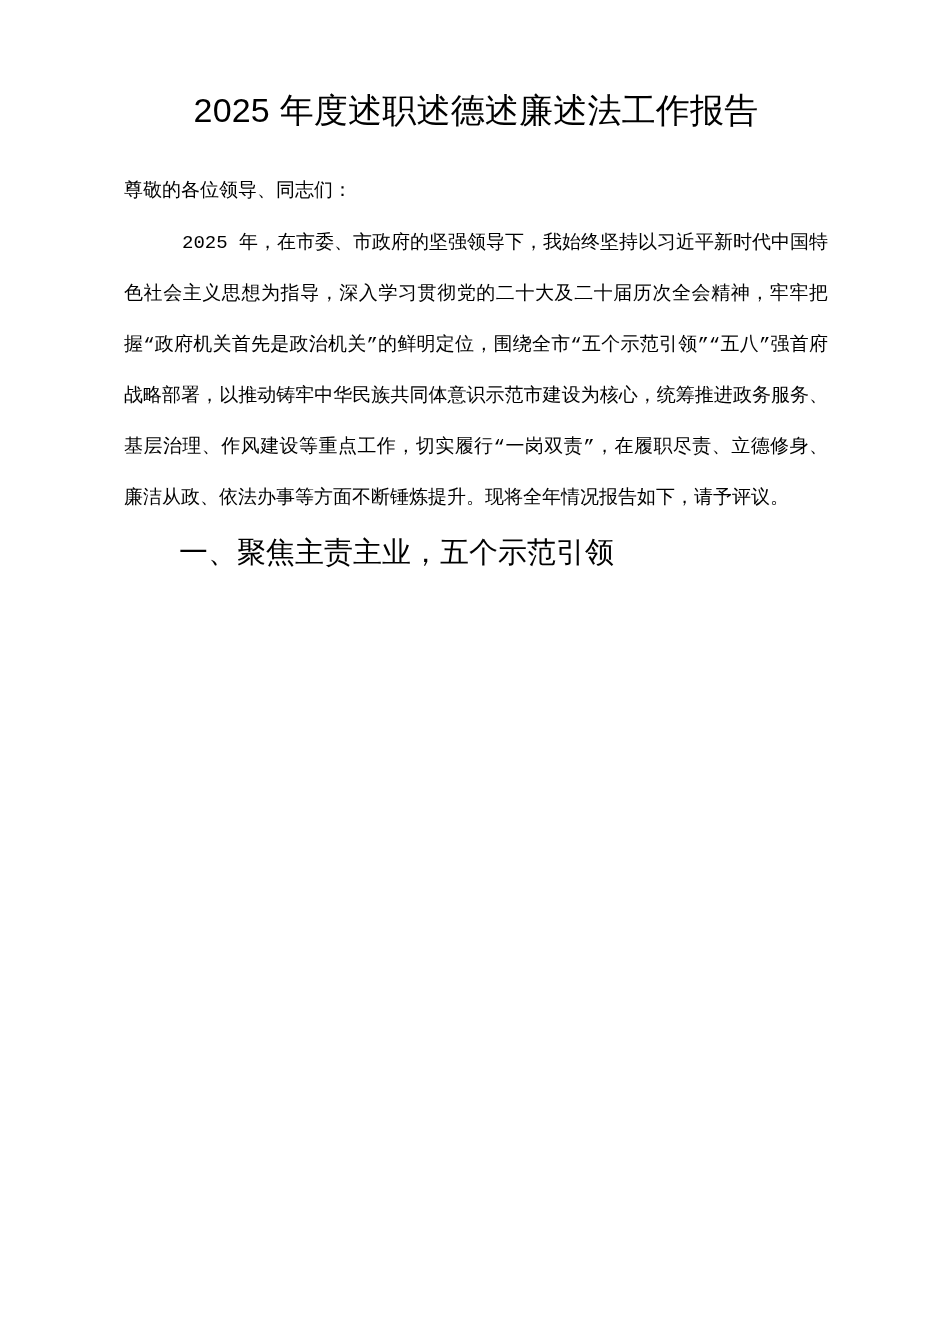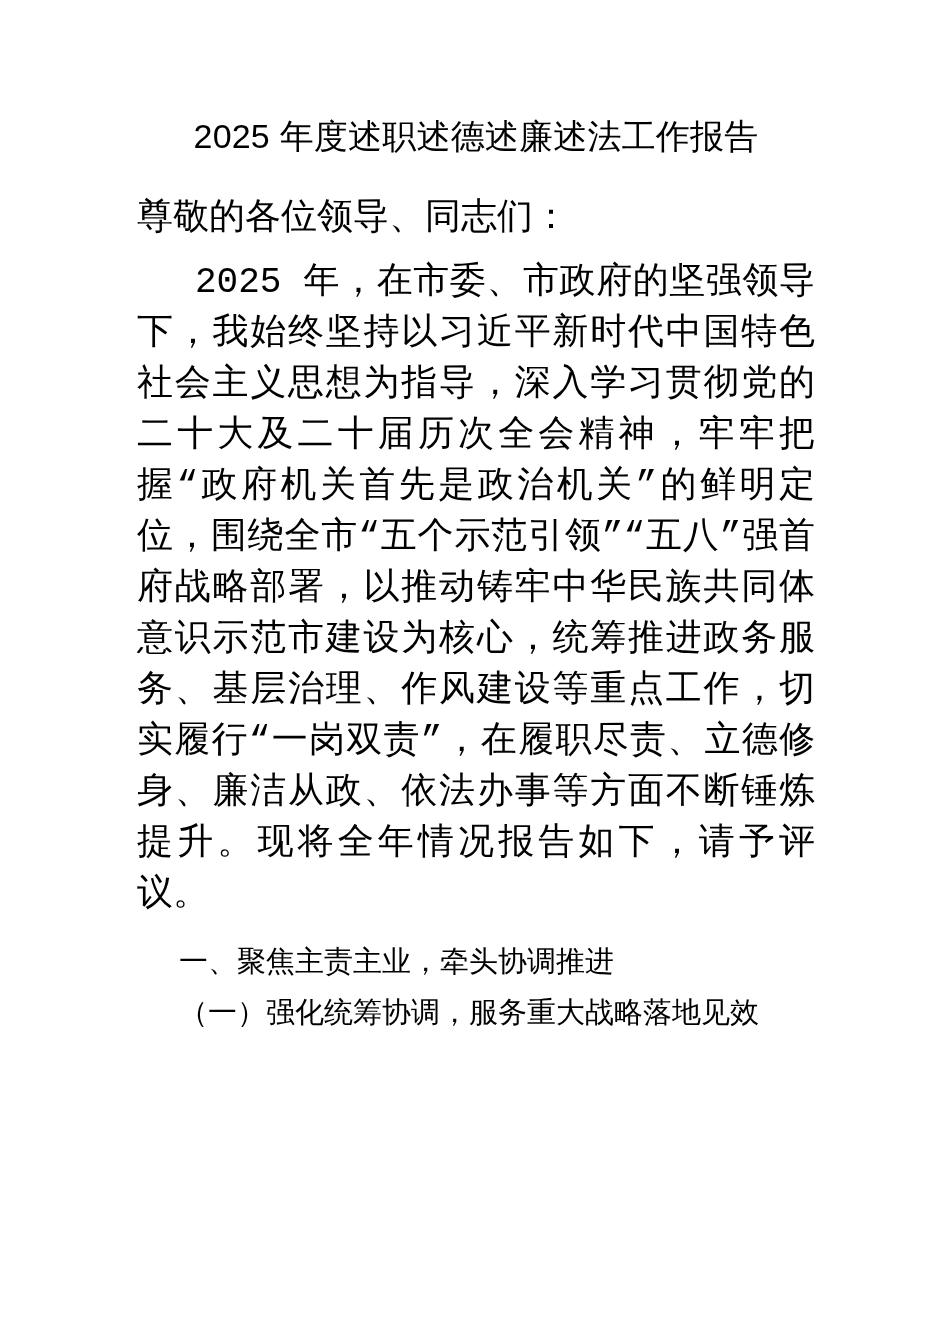--- a/index.html
+++ b/index.html
@@ -28,29 +28,29 @@
     left: 121px;
     top: 0;
     width: 710px;
   }
   .doc-title {
     font-size: 34px;
     line-height: 44px;
     font-weight: 400;
     text-align: center;
     margin: 0;
-    padding-top: 114px;
+    padding-top: 88px;
     letter-spacing: 0.2px;
     white-space: nowrap;
   }
   .para {
-    font-size: 36px;
+    font-size: 19px;
     line-height: 51px;
     font-weight: 400;
-    margin: 16px;
+    margin: 3px;
     text-align: justify;
     text-justify: inter-character;
     text-align-last: left;
     letter-spacing: 0px;
     word-break: break-all;
   }
   .para.salutation {
     text-indent: 0;
     margin-top: 32px;
   }
@@ -80,20 +80,19 @@
 
 <div class="page">
   <div class="content">
 
     <h1 class="doc-title">2025 年度述职述德述廉述法工作报告</h1>
 
     <p class="para salutation">尊敬的各位领导、同志们：</p>
 
     <p class="para indent">2025 年，在市委、市政府的坚强领导下，我始终坚持以习近平新时代中国特色社会主义思想为指导，深入学习贯彻党的二十大及二十届历次全会精神，牢牢把握“政府机关首先是政治机关”的鲜明定位，围绕全市“五个示范引领”“五八”强首府战略部署，以推动铸牢中华民族共同体意识示范市建设为核心，统筹推进政务服务、基层治理、作风建设等重点工作，切实履行“一岗双责”，在履职尽责、立德修身、廉洁从政、依法办事等方面不断锤炼提升。现将全年情况报告如下，请予评议。</p>
 
-    <p class="heading-l1">一、聚焦主责主业，牵头协调推进</p>
+    <p class="heading-l1">一、聚焦主责主业，五个示范引领</p>
 
 
-    <p class="heading-l2">（一）强化统筹协调，服务重大战略落地见效</p>
 
 
   </div>
 </div>
 
 </body></html>

